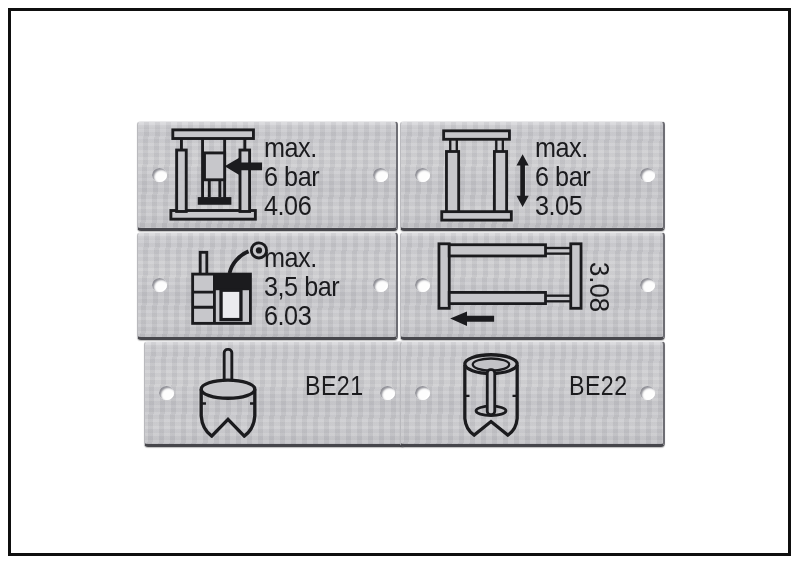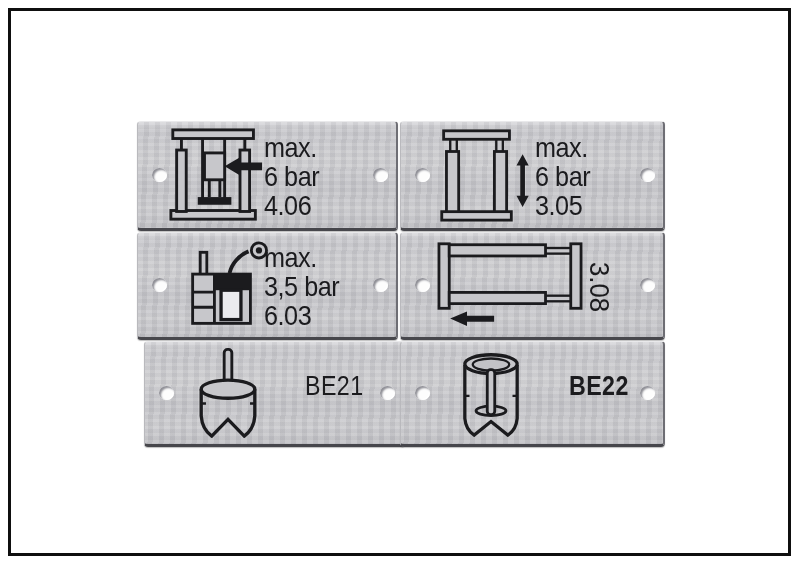--- a/index.html
+++ b/index.html
@@ -134,21 +134,21 @@
   <span class="hole right"></span>
   <svg style="left:53px;top:6px;" width="60" height="90" viewBox="0 0 62 94">
     <rect x="27" y="1.5" width="8" height="42" rx="3.5" fill="#c7c7cb" stroke="#1b1b1e" stroke-width="3"></rect>
     <ellipse cx="31" cy="43" rx="28" ry="9.5" fill="#c7c7cb" stroke="#1b1b1e" stroke-width="3.5"></ellipse>
     <path d="M3 43 L3 71 Q4 85 14 92 L31 74.5 L48 92 Q58 85 59 71 L59 43" stroke="#1b1b1e" stroke-width="3.5" fill="none"></path>
     <path d="M3 58 h5 M59 58 h-5" stroke="#1b1b1e" stroke-width="2.5" fill="none"></path>
   </svg>
   <div class="be-label" style="left:160px;top:30px;">BE21</div>
 </div>
 
-<div class="plate" style="left:400px;top:341px;width:262px;height:102px;font-weight:bold;">
+<div class="plate" style="left:400px;top:341px;width:262px;height:102px;">
   <span class="hole left"></span>
   <span class="hole right"></span>
   <svg style="left:60px;top:9px;" width="60" height="86" viewBox="0 0 62 92">
     <ellipse cx="31" cy="14" rx="28" ry="10" fill="#c7c7cb" stroke="#1b1b1e" stroke-width="3.5"></ellipse>
     <ellipse cx="31" cy="14.5" rx="19.5" ry="6.5" fill="#c2c2c6" stroke="#1b1b1e" stroke-width="2.5"></ellipse>
     <path d="M3 15 L3 72 Q4 84 13 90 L31 75.5 L49 90 Q58 84 59 72 L59 15" stroke="#1b1b1e" stroke-width="3.5" fill="none"></path>
     <ellipse cx="31" cy="64" rx="16" ry="5" fill="none" stroke="#1b1b1e" stroke-width="3"></ellipse>
     <rect x="27" y="20" width="8" height="48" rx="3.5" fill="#c7c7cb" stroke="#1b1b1e" stroke-width="3"></rect>
     <path d="M3 48 h5 M59 48 h-5" stroke="#1b1b1e" stroke-width="2.5" fill="none"></path>
   </svg>

